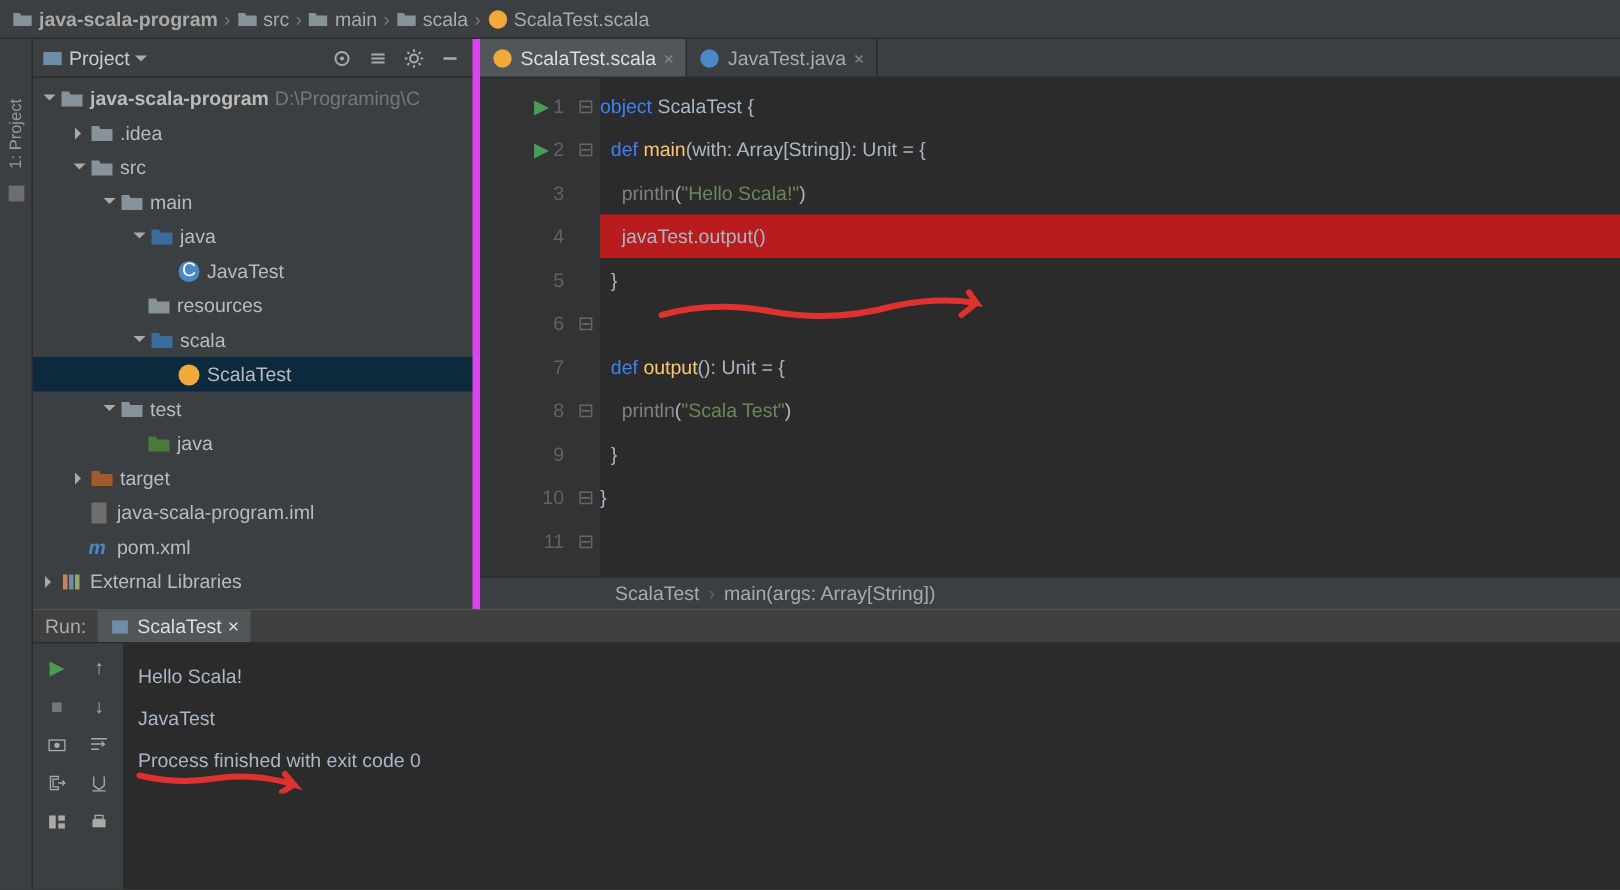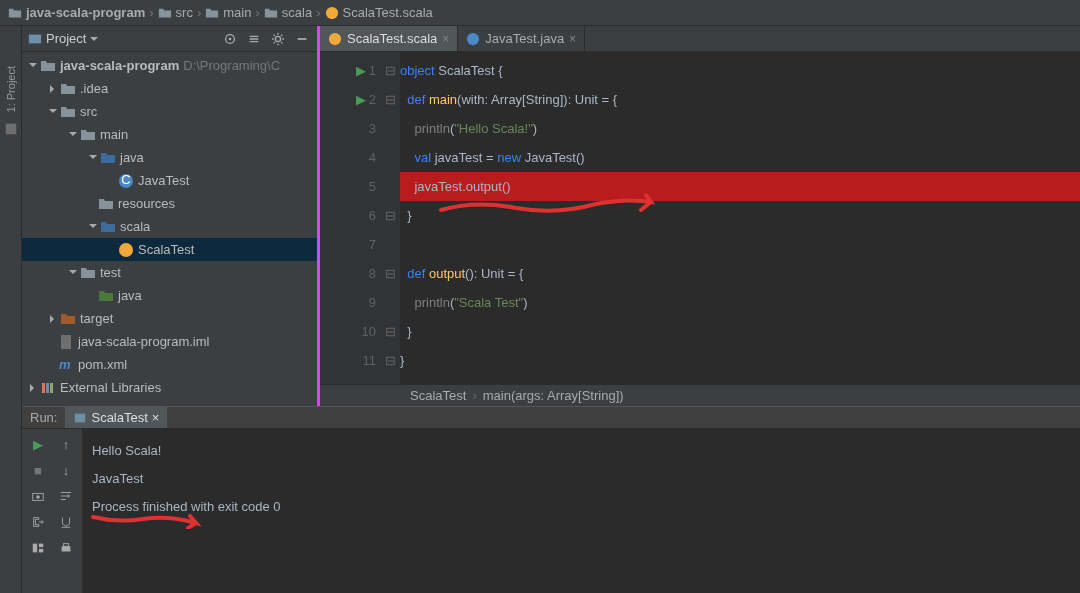--- a/index.html
+++ b/index.html
@@ -3,21 +3,21 @@
 <meta charset="utf-8">
 <style>
 *{box-sizing:border-box;margin:0;padding:0;font-family:"Segoe UI",Arial,sans-serif;font-size:13px;user-select:none}
 body{background:#3c3f41;color:#bbbbbb;width:1080px;height:593px;overflow:hidden;position:relative}
 .brd{display:flex;align-items:center;height:26px;padding:0 8px;background:#3c3f41;border-bottom:1px solid #2b2b2b}
 .brd .sep{margin:0 4px;color:#777}
 .brd .seg{display:flex;align-items:center;gap:4px;color:#aaa}
 .brd .icon{width:14px;height:14px}
 .sidebar-left{position:absolute;left:0;top:26px;bottom:0;width:22px;background:#3c3f41;border-right:1px solid #2b2b2b;display:flex;flex-direction:column;align-items:center;padding-top:40px;gap:10px}
 .sidebar-left .vlabel{writing-mode:vertical-rl;transform:rotate(180deg);font-size:11px;color:#999;cursor:pointer}
-.tool-panel{position:absolute;left:22px;top:26px;width:298px;bottom:187px;background:#3c3f41;border-right:3px solid #d946ef;display:flex;flex-direction:column}
+.tool-panel{position:absolute;left:22px;top:26px;width:298px;bottom:187px;background:#3c3f41;border-right:5px solid #d946ef;display:flex;flex-direction:column}
 .tool-hdr{display:flex;align-items:center;height:26px;padding:0 6px;border-bottom:1px solid #2b2b2b;gap:6px}
 .tool-hdr .ttl{display:flex;align-items:center;gap:4px;color:#ccc}
 .tool-hdr .sp{flex:1}
 .tool-hdr .ibtn{width:18px;height:18px;display:flex;align-items:center;justify-content:center;color:#aaa;cursor:pointer}
 .tree{flex:1;overflow:auto;padding-top:2px}
 .tree .node{display:flex;align-items:center;height:23px;cursor:pointer;white-space:nowrap}
 .tree .node.sel{background:#0d293e}
 .tree .arrow{width:10px;height:10px;margin-right:2px}
 .tree .nicon{width:16px;height:16px;margin-right:4px}
 .tree .lbl{color:#bbb}
@@ -322,21 +322,20 @@
         </div>
       <div class="ln">
           <span>11</span>
           <span class="fold">⊟</span>
         </div>
     </div>
     <div class="code">
       <div class="cl"><span class="kw">object </span><span class="cls">ScalaTest </span><span>{</span></div>
       <div class="cl"><span class="kw">  def </span><span class="fn">main</span><span>(with: Array[</span><span class="typ">String</span><span>]): Unit = {</span></div>
       <div class="cl"><span>    </span><span class="ital">println</span><span>(</span><span class="str">"Hello Scala!"</span><span>)</span></div>
-      <div class="cl"><span class="kw">    val </span><span>javaTest = </span><span class="kw">new </span><span>JavaTest()</span></div>
       <div class="cl hlbg"><span>    javaTest.output()</span></div>
       <div class="cl"><span>  }</span></div>
       <div class="cl"><span></span></div>
       <div class="cl"><span class="kw">  def </span><span class="fn">output</span><span>(): Unit = {</span></div>
       <div class="cl"><span>    </span><span class="ital">println</span><span>(</span><span class="str">"Scala Test"</span><span>)</span></div>
       <div class="cl"><span>  }</span></div>
       <div class="cl"><span>}</span></div>
 
       <svg class="annotation" style="left:36px;top:138px" width="220" height="30" viewBox="0 0 220 30">
           <path d="M5 20 Q40 10 80 18 Q120 25 160 14 Q190 8 215 12 L210 5 M215 12 L205 20" fill="none" stroke="#e03131" stroke-width="4" stroke-linecap="round"></path>

